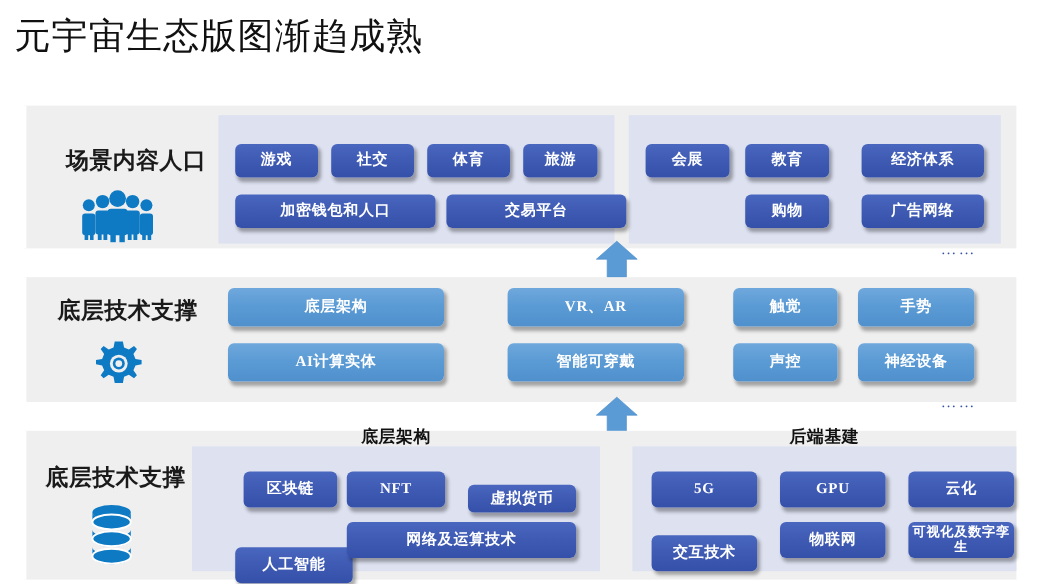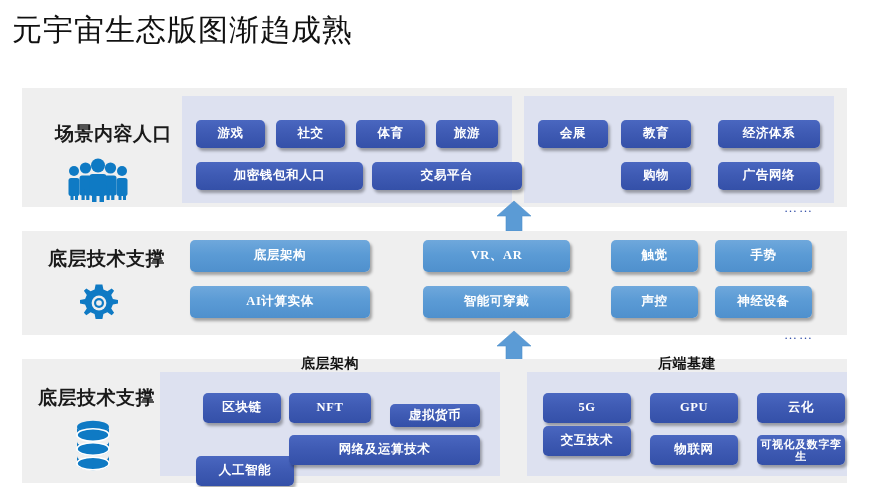--- a/index.html
+++ b/index.html
@@ -228,17 +228,17 @@
 
   <div class="chip dark" style="left:185px; top:393px; width:78px; height:30px;margin-left:18px;">区块链</div>
   <div class="chip dark" style="left:289px; top:393px; width:82px; height:30px;">NFT</div>
   <div class="chip dark" style="left:390px; top:404px; width:90px; height:23px;">虚拟货币</div>
   <div class="chip dark" style="left:196px; top:435px; width:98px; height:30px;margin-top:21px;">人工智能</div>
   <div class="chip dark" style="left:289px; top:435px; width:191px; height:30px;">网络及运算技术</div>
 
   <div class="chip dark" style="left:543px; top:393px; width:88px; height:30px;">5G</div>
   <div class="chip dark" style="left:650px; top:393px; width:88px; height:30px;">GPU</div>
   <div class="chip dark" style="left:757px; top:393px; width:88px; height:30px;">云化</div>
-  <div class="chip dark" style="left:543px; top:426px; width:88px; height:30px;">交互技术</div>
+  <div class="chip dark" style="left:543px; top:446px; width:88px; height:30px;">交互技术</div>
   <div class="chip dark" style="left:650px; top:435px; width:88px; height:30px;">物联网</div>
   <div class="chip dark" style="left:757px; top:435px; width:88px; height:30px; font-size:11px;">可视化及数字孪生</div>
 
 </div>
 
 </body></html>

